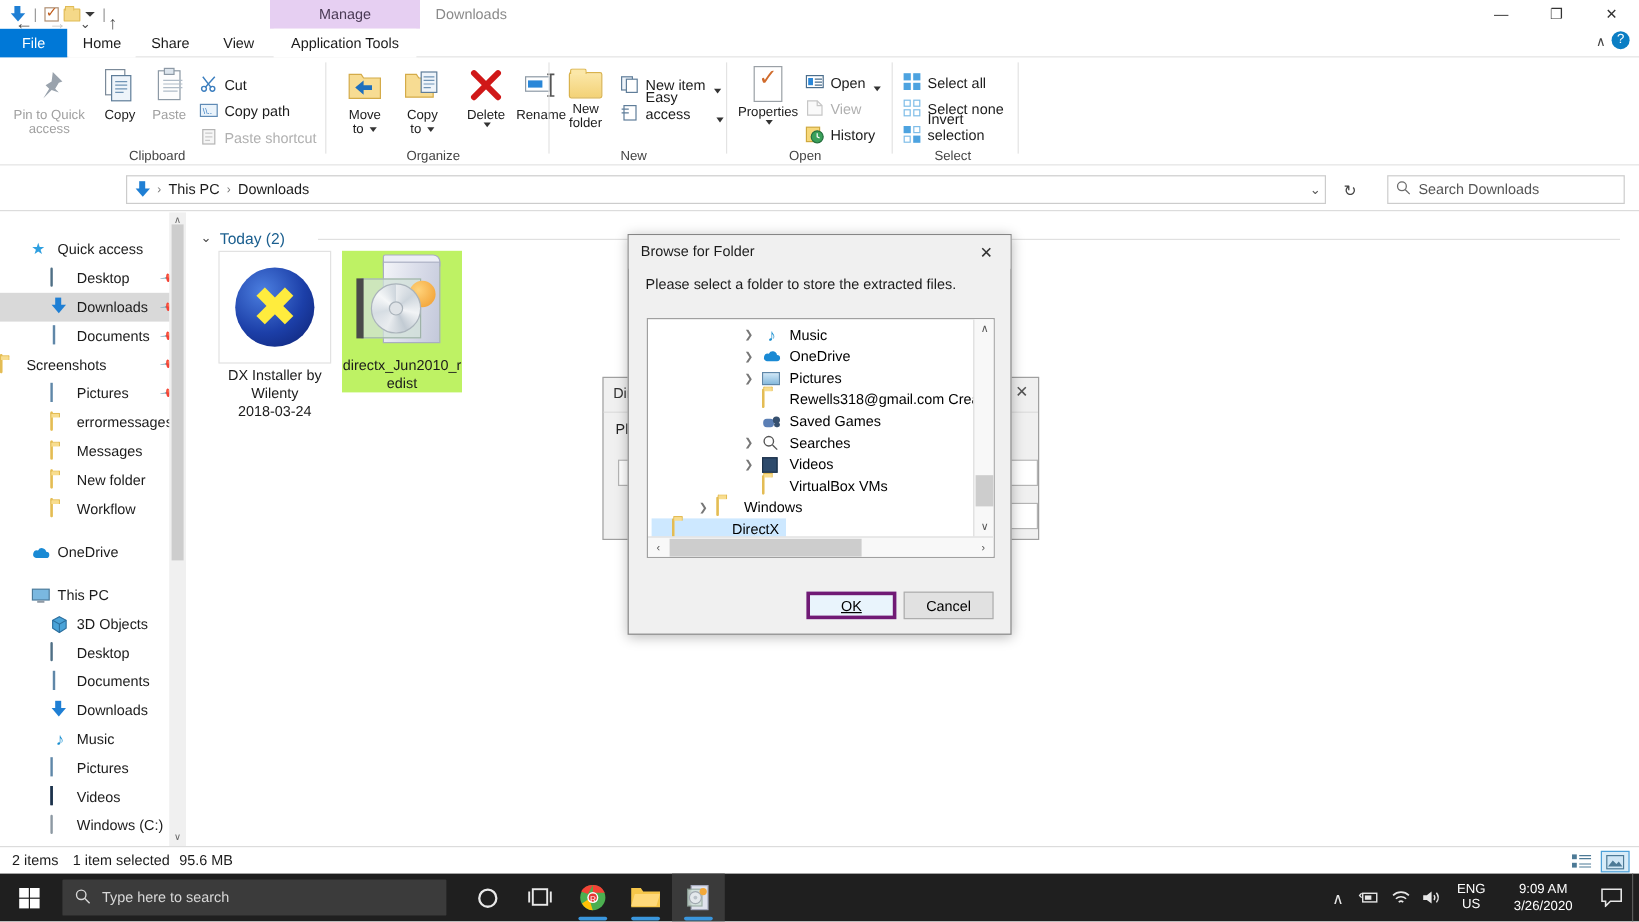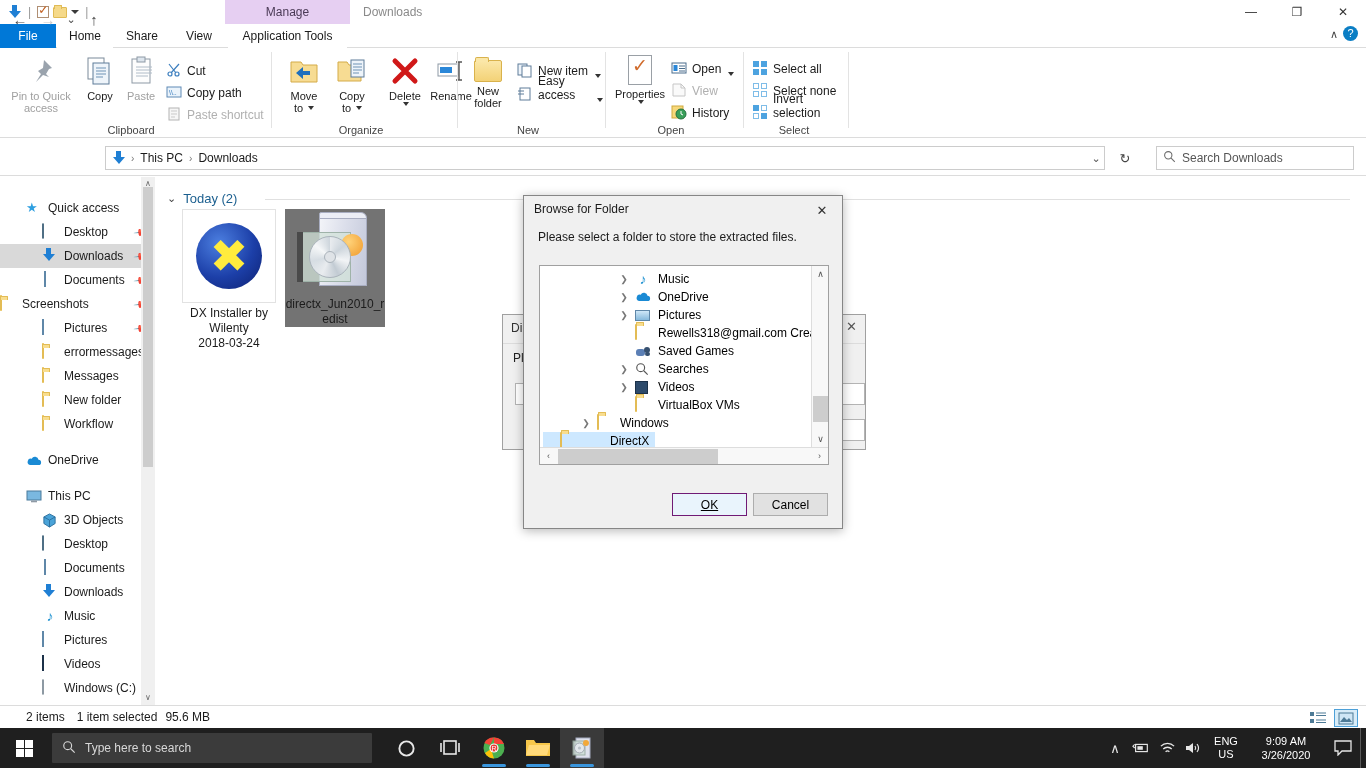--- a/index.html
+++ b/index.html
@@ -177,21 +177,21 @@
     font-size: 13px; color: #1b5f8f;
   }
   .grouphdr .chev { color: #444; font-size: 11px; }
   .groupline { position: absolute; left: 110px; top: 22px; width: 1085px; height: 1px; background: #e0e0e0; }
 
   .tile {
     position: absolute; width: 100px; display: flex; flex-direction: column; align-items: center;
   }
   .tile .thumb { width: 94px; height: 94px; display: flex; align-items: center; justify-content: center; }
   .tile .cap { font-size: 12px; color: #1b1b1b; text-align: center; line-height: 15px; margin-top: 3px; width: 100px; }
-  .tile.selected { background: #737373; }
+  .tile.selected { background: #bef264; }
   .tile.framed .thumb { border: 1px solid #e2e2e2; background:#fff; }
 
   
   .dxicon { width: 66px; height: 66px; border-radius: 50%; background: radial-gradient(circle at 35% 30%, #4c7fe0 0%, #1c3fa8 55%, #0d2070 100%); position: relative; }
   .dxicon .x { position: absolute; left: 0; top: 0; width: 66px; height: 66px; color: #ffec3d; font-size: 46px; font-weight: bold; text-align: center; line-height: 66px; font-family: "DejaVu Sans", sans-serif; }
 
   
   .pkg { position: relative; width: 84px; height: 80px; }
   .pkg .box { position: absolute; left: 26px; top: 6px; width: 48px; height: 68px; background: linear-gradient(100deg,#f3f4f8 0%,#dcdfeb 45%,#c3c8da 100%); border: 1px solid #a9aec2; }
   .pkg .boxtop { position: absolute; left: 26px; top: 0px; width: 48px; height: 10px; background: #eceef6; border: 1px solid #a9aec2; border-radius: 2px 6px 0 0; }
@@ -202,21 +202,21 @@
   .pkg .cdhole { position: absolute; left: 31px; top: 39px; width: 12px; height: 12px; border-radius: 50%; background: #dfe3e7; border: 1px solid #aab3bb; }
   .pkg .orange { position: absolute; left: 48px; top: 22px; width: 22px; height: 22px; border-radius: 50%; background: radial-gradient(circle at 35% 35%,#ffd37a,#f09a2c); }
 
   
   .statusbar {
     position: absolute; left: 0; top: 705px; width: 1366px; height: 23px;
     background: #fff; border-top: 1px solid #dcdcdc;
     display: flex; align-items: center;
     font-size: 12px; color: #1b1b1b;
   }
-  .statusbar .s1 { margin-left: 26px; }
+  .statusbar .s1 { margin-left: 10px; }
   .statusbar .s2 { margin-left: 12px; }
   .viewbtns { position: absolute; right: 8px; top: 3px; display: flex; gap: 4px; }
   .viewbtn { width: 24px; height: 18px; display: flex; align-items: center; justify-content: center; }
   .viewbtn.active { border: 1px solid #4da0d8; background: #d8ecf8; }
 
   
   .taskbar {
     position: absolute; left: 0; top: 728px; width: 1366px; height: 40px;
     background: #1f1f1f;
     display: flex; align-items: center;
@@ -293,21 +293,21 @@
   }
   .hscroll .hbtn { position: absolute; top: 0; width: 17px; height: 17px; color: #555; font-size: 9px; text-align: center; line-height: 17px; }
   .hscroll .hbtn.lf { left: 0; } .hscroll .hbtn.rt { right: 0; }
   .hscroll .hthumb { position: absolute; top: 1px; height: 15px; background: #cdcdcd; }
 
   .dlgbtn {
     position: absolute; height: 23px; width: 75px;
     font-size: 12px; color: #000; background: #e1e1e1; border: 1px solid #adadad;
     display: flex; align-items: center; justify-content: center;
   }
-  .dlgbtn.default { background: #e9f4fc; border: 1px solid #701a75; text-decoration: underline; }
+  .dlgbtn.default { background: #e9f4fc; border: 3px solid #701a75; text-decoration: underline; }
 </style>
 </head>
 <body>
 
 <div id="app">
 
   <div class="titlebar">
     <div class="qat">
       <span class="ico-down-blue"></span>
       <span class="sep">|</span>

